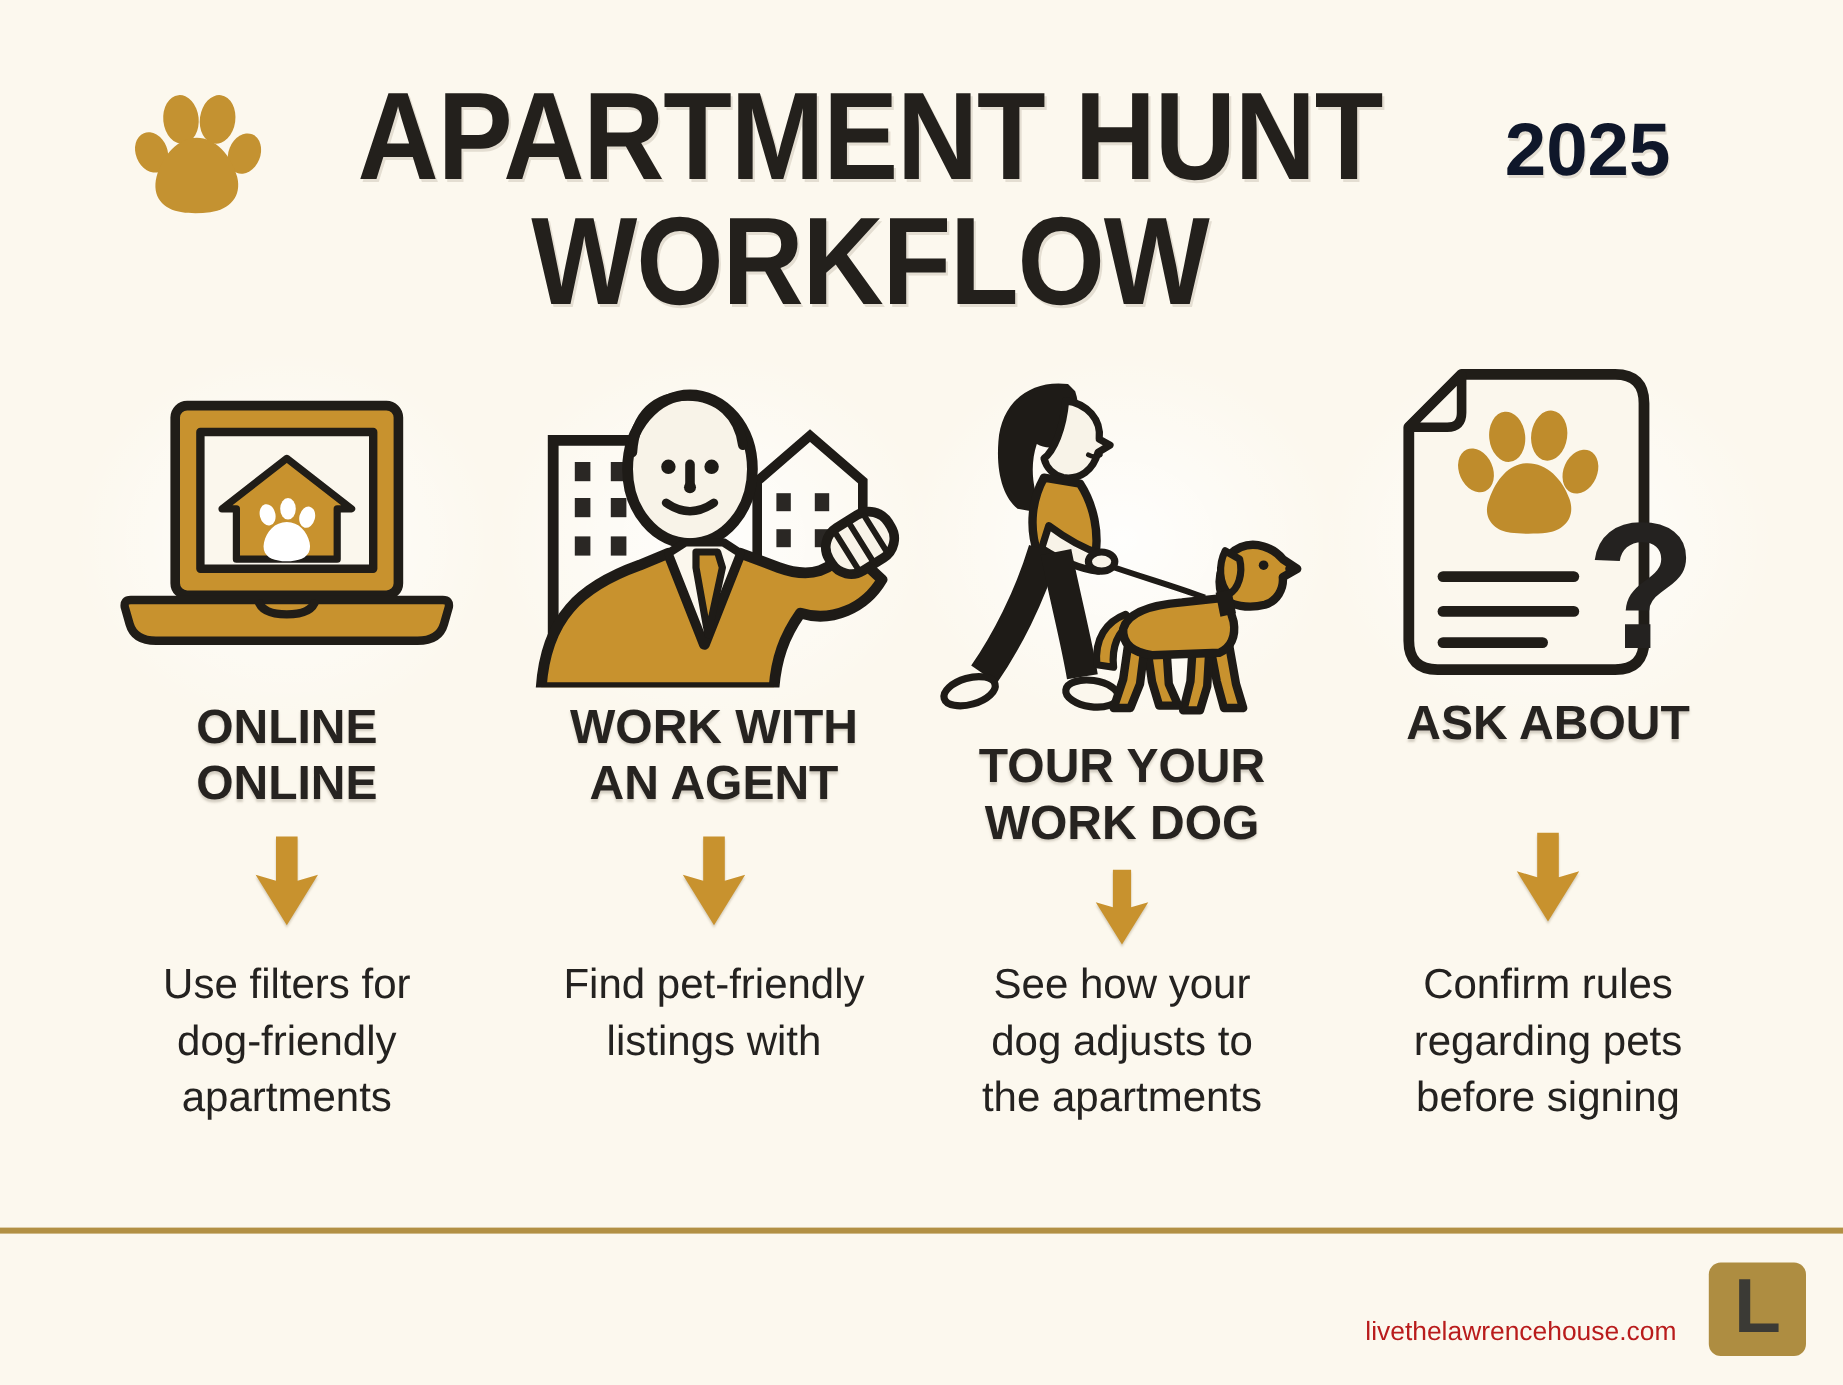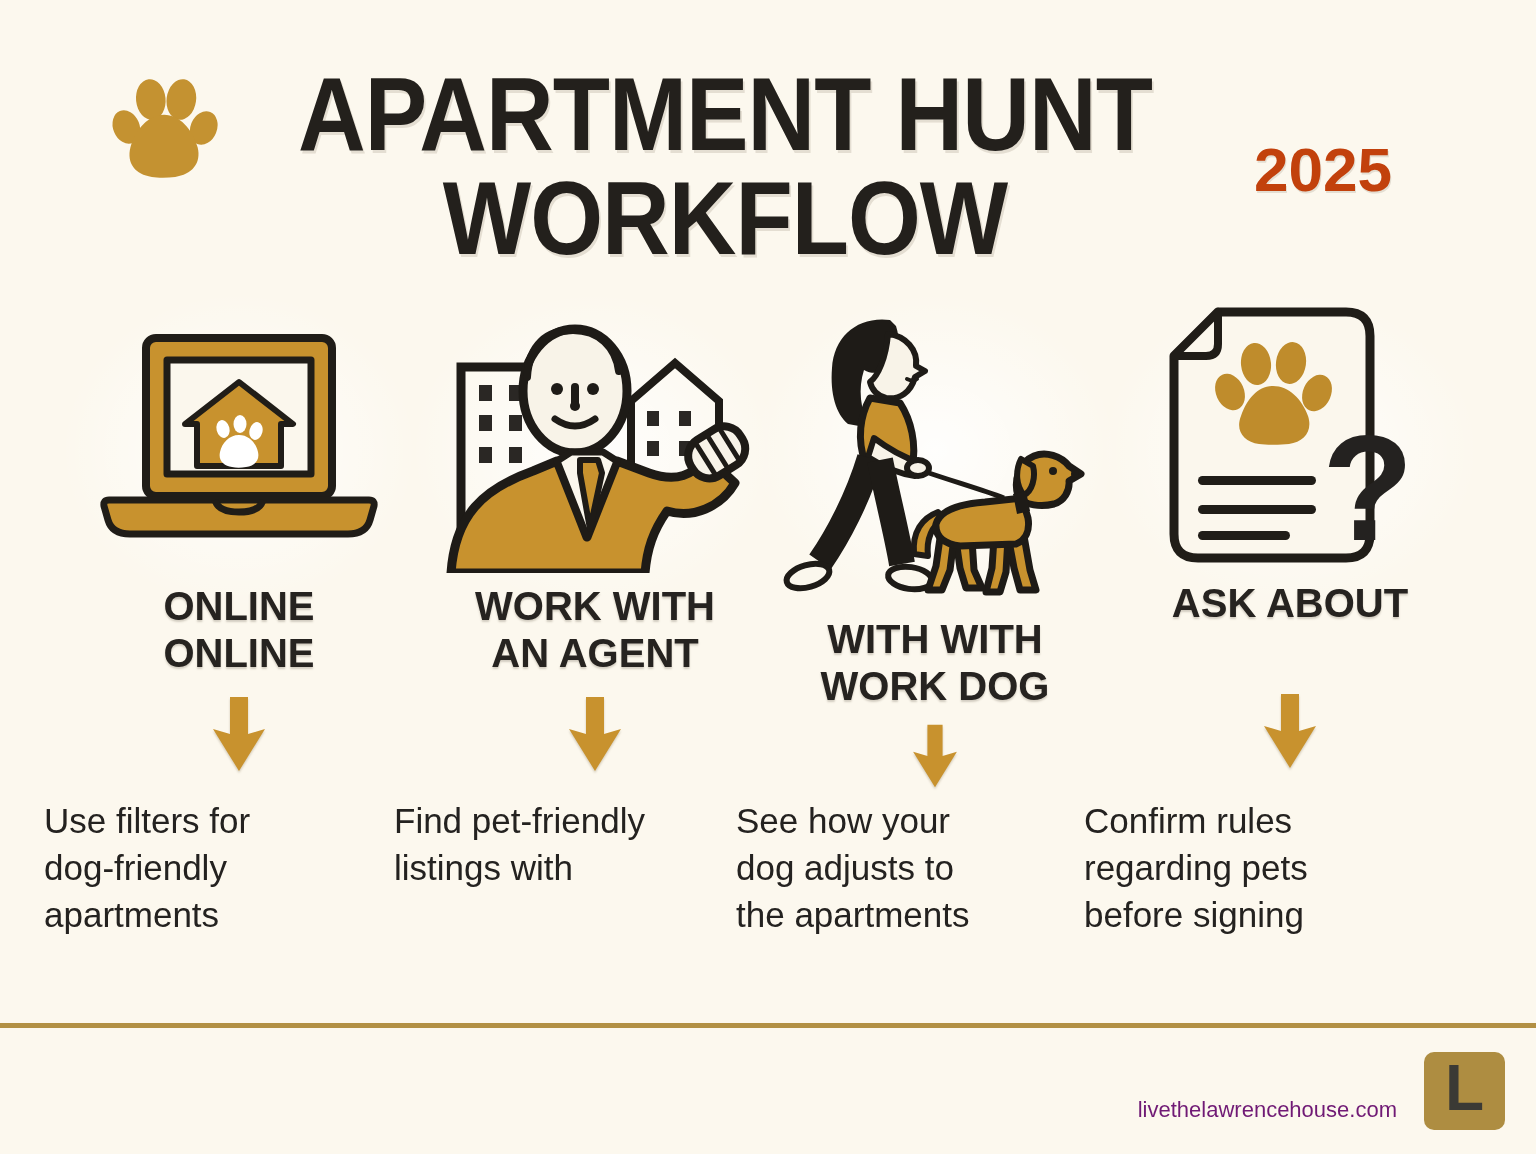--- a/index.html
+++ b/index.html
@@ -18,23 +18,22 @@
     position:absolute;left:170px;width:1110px;text-align:center;
     font-size:104px;line-height:104px;font-weight:800;color:#23201C;
     letter-spacing:-1px;transform:scaleX(0.9);
     text-shadow:2px 3px 0 rgba(120,108,85,0.18);
     white-space:nowrap;
   }
   .title-l1{top:62px;}
   .title-l2{top:166px;}
   .year{
     position:absolute;left:1238px;top:90px;width:170px;text-align:center;
-    font-size:62px;font-weight:700;color:#c2410c;
+    font-size:62px;font-weight:700;color:#0f172a;
     text-shadow:1px 2px 0 rgba(120,108,85,0.18);
-    margin-top:44px;
   }
 
   
   .col{position:absolute;top:300px;height:660px;}
   .c1{left:78px;width:322px;}
   .c2{left:428px;width:334px;}
   .c3{left:770px;width:330px;}
   .c4{left:1118px;width:344px;}
 
   .glow{position:absolute;left:-20px;right:-20px;top:-10px;height:320px;
@@ -52,28 +51,28 @@
   }
   .c1 .step-title{top:283px;} .c2 .step-title{top:283px;}
   .c3 .step-title{top:316px;} .c4 .step-title{top:280px;}
 
   .arrow{position:absolute;left:50%;transform:translateX(-50%);
     filter:drop-shadow(0 2px 1px rgba(120,100,60,0.3));}
   .c1 .arrow{top:396px;} .c2 .arrow{top:396px;}
   .c3 .arrow{top:424px;} .c4 .arrow{top:393px;}
 
   .step-desc{
-    position:absolute;left:-34px;right:-34px;top:497px;margin:0;
+    position:absolute;left:-34px;right:-34px;top:497px;margin:0;text-align:center;
     font-size:35px;line-height:47px;font-weight:400;color:#242220;
   }
 
   
   .rule{position:absolute;left:0;top:1023px;width:1536px;height:5px;background:#B29044;}
   .brand{position:absolute;top:1066px;right:139px;font-size:22px;font-weight:700;color:#3E3B37;white-space:nowrap;}
-  .site{position:absolute;top:1097px;right:139px;font-size:22px;font-weight:400;color:#701a75;white-space:nowrap;}
+  .site{position:absolute;top:1097px;right:139px;font-size:22px;font-weight:400;color:#b91c1c;white-space:nowrap;}
   .logo{position:absolute;left:1424px;top:1052px;width:81px;height:78px;background:#AE8D41;border-radius:10px;
     display:flex;align-items:center;justify-content:center;}
   .logo span{font-size:64px;line-height:64px;font-weight:700;color:#3B3A35;margin-top:-6px;}
 </style>
 </head>
 <body>
 
 <div class="stage">
 
   <svg class="paw-badge" viewBox="0 0 110 112">
@@ -198,21 +197,21 @@
         <path d="M166,216 C170,202 190,196 215,194 L252,190 L258,210 C260,222 256,232 246,236 L190,238 C176,236 165,230 166,216 Z" fill="#C8922E" stroke="#1E1B17" stroke-width="7" stroke-linejoin="round"></path>
 
         <path d="M248,188 C243,171 250,154 264,148 C276,143 291,148 299,158 L311,166 L299,173 C300,183 294,193 284,196 C272,199 254,198 248,188 Z" fill="#C8922E" stroke="#1E1B17" stroke-width="7" stroke-linejoin="round"></path>
         <path d="M251,151 C245,163 246,178 254,187 C262,183 266,170 263,158 Z" fill="#C8922E" stroke="#1E1B17" stroke-width="6" stroke-linejoin="round"></path>
         <circle cx="283" cy="163" r="4" fill="#1E1B17"></circle>
         <circle cx="305" cy="166" r="4" fill="#1E1B17"></circle>
 
         <path d="M243,186 L256,183 L260,203 L247,206 Z" fill="#1E1B17"></path>
       </svg>
     </div>
-    <h2 class="step-title"><span>WITH WITH</span><br><span>WORK DOG</span></h2>
+    <h2 class="step-title"><span>TOUR YOUR</span><br><span>WORK DOG</span></h2>
     <svg class="arrow" width="54" height="64" viewBox="0 0 54 76">
       <polygon points="18,1 36,1 36,38 53,33 27,75 1,33 18,38" fill="#C8922E"></polygon>
     </svg>
     <p class="step-desc"><span>See how your</span><br><span>dog adjusts to</span><br><span>the apartments</span></p>
   </section>
 
   <section class="col c4">
     <div class="glow"></div>
     <div class="icon-box">
       <svg width="260" height="285" viewBox="0 0 260 285">

